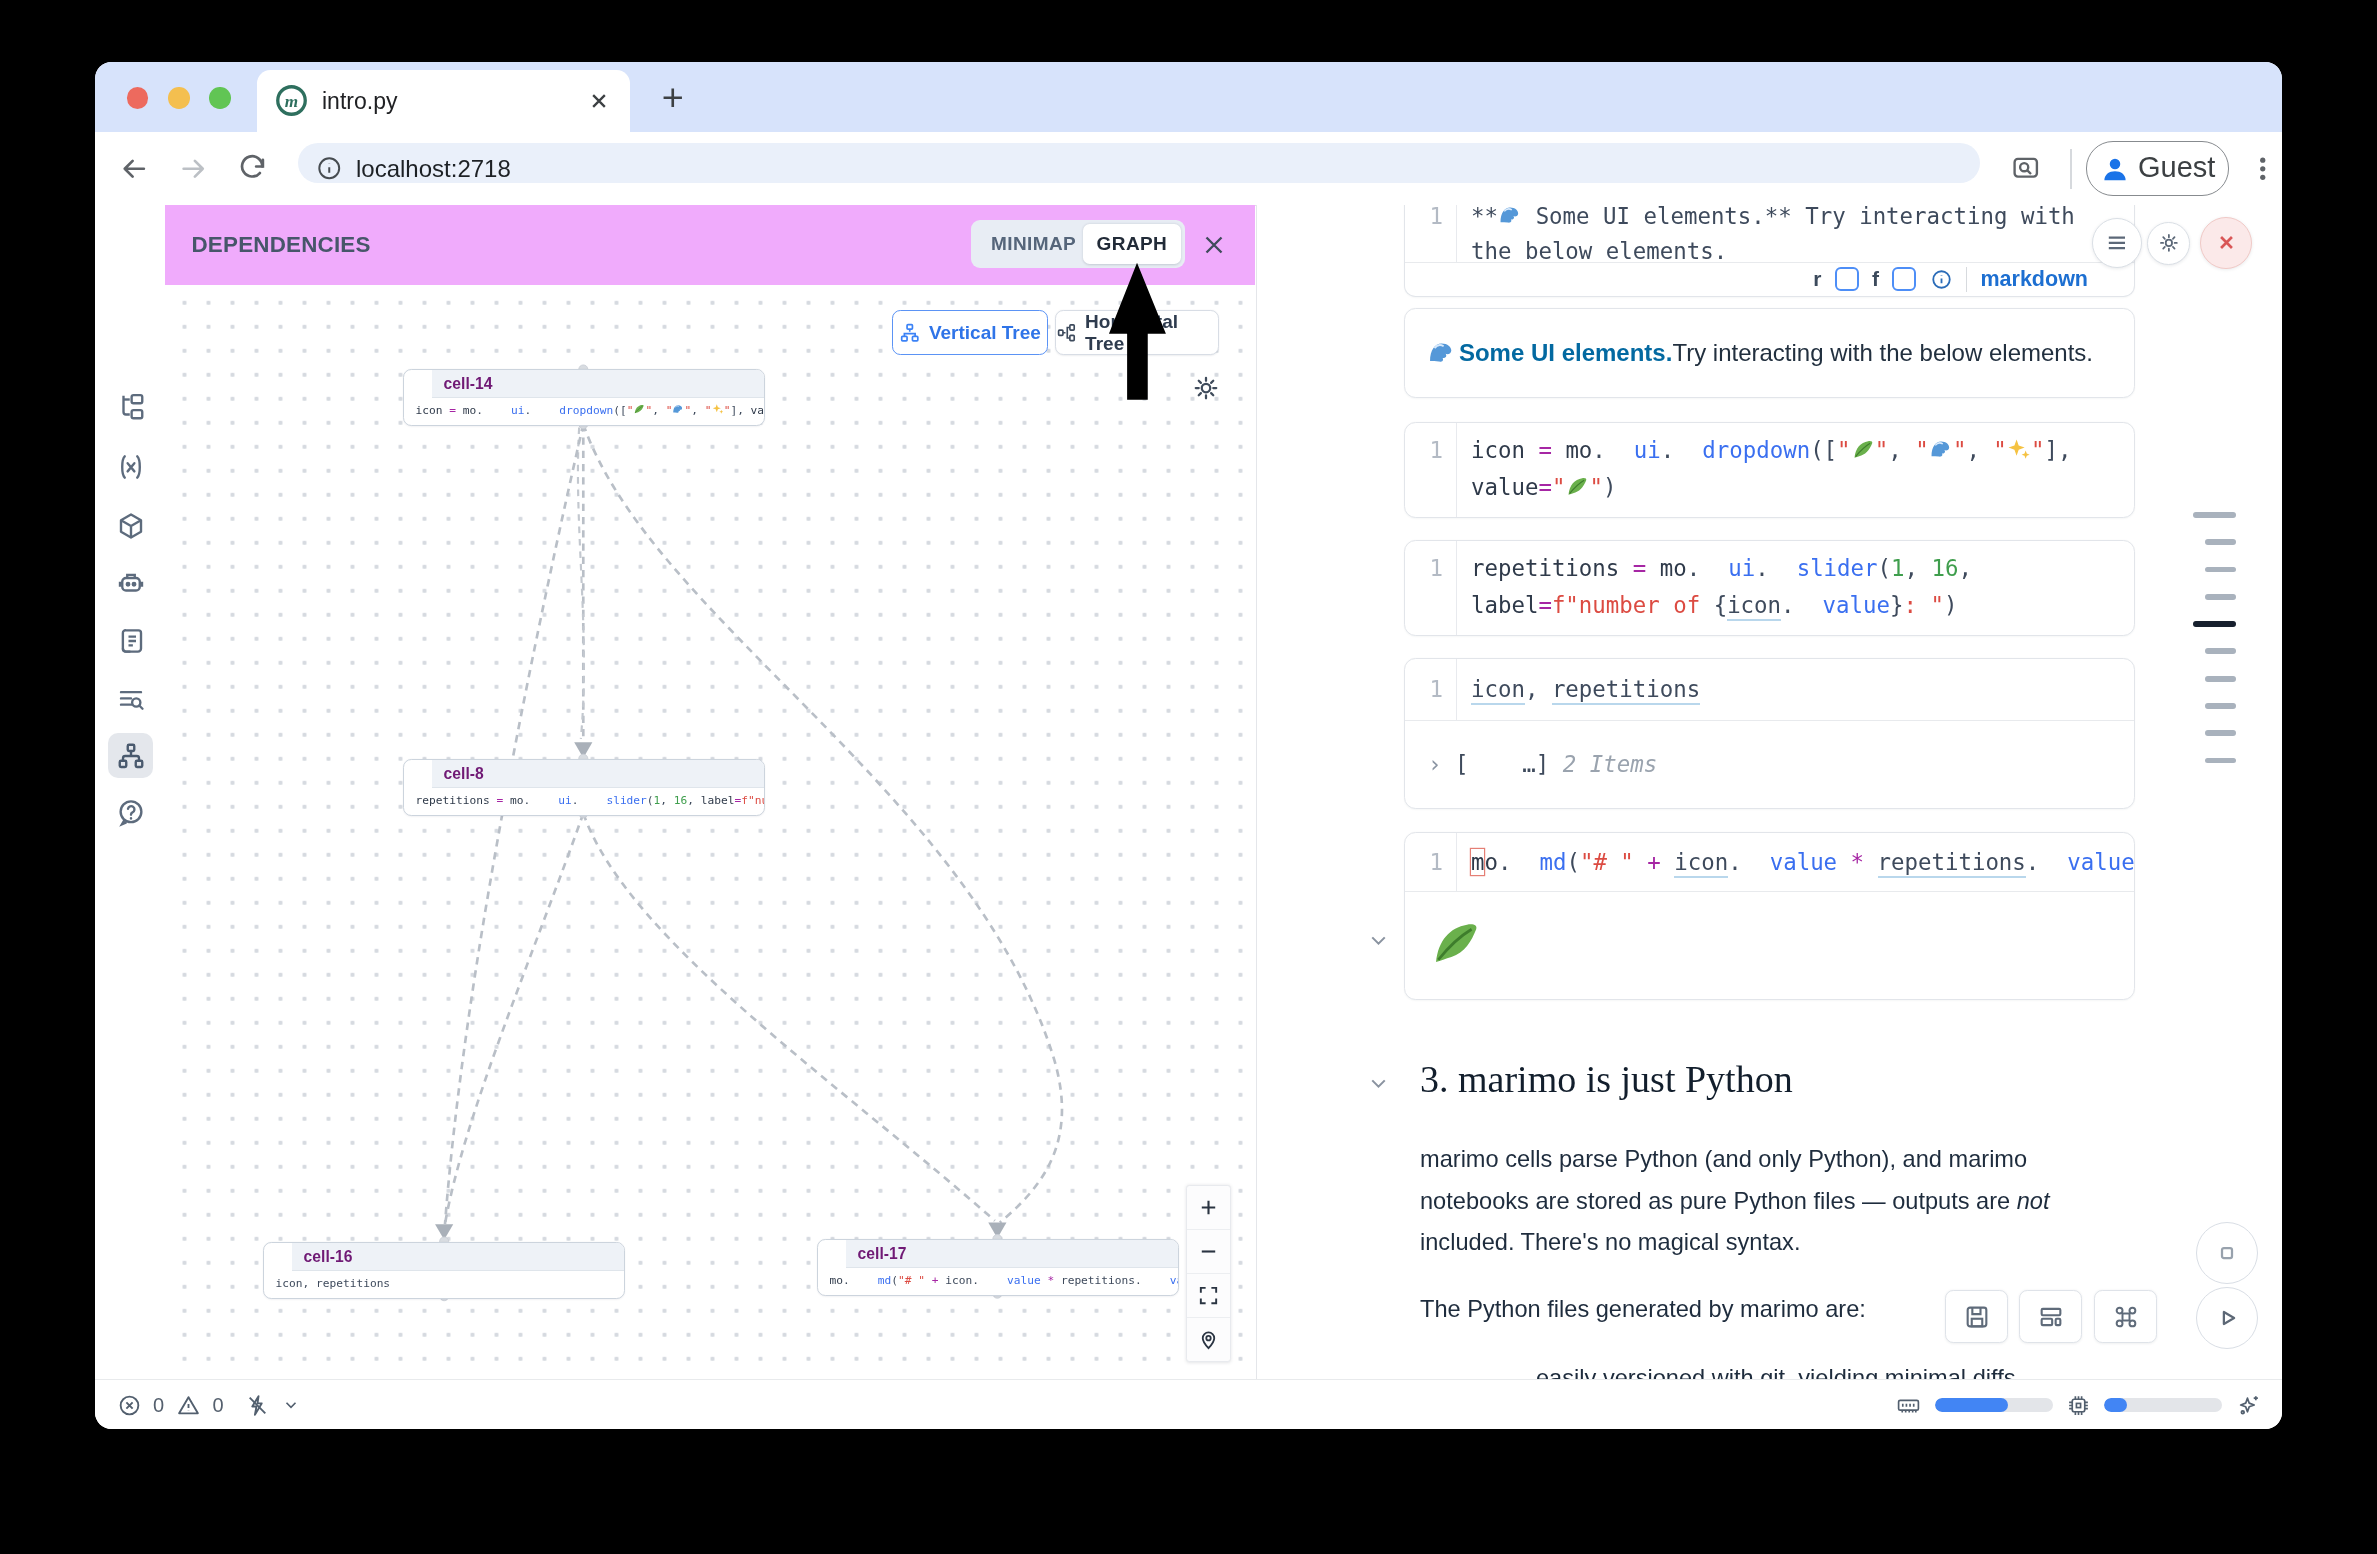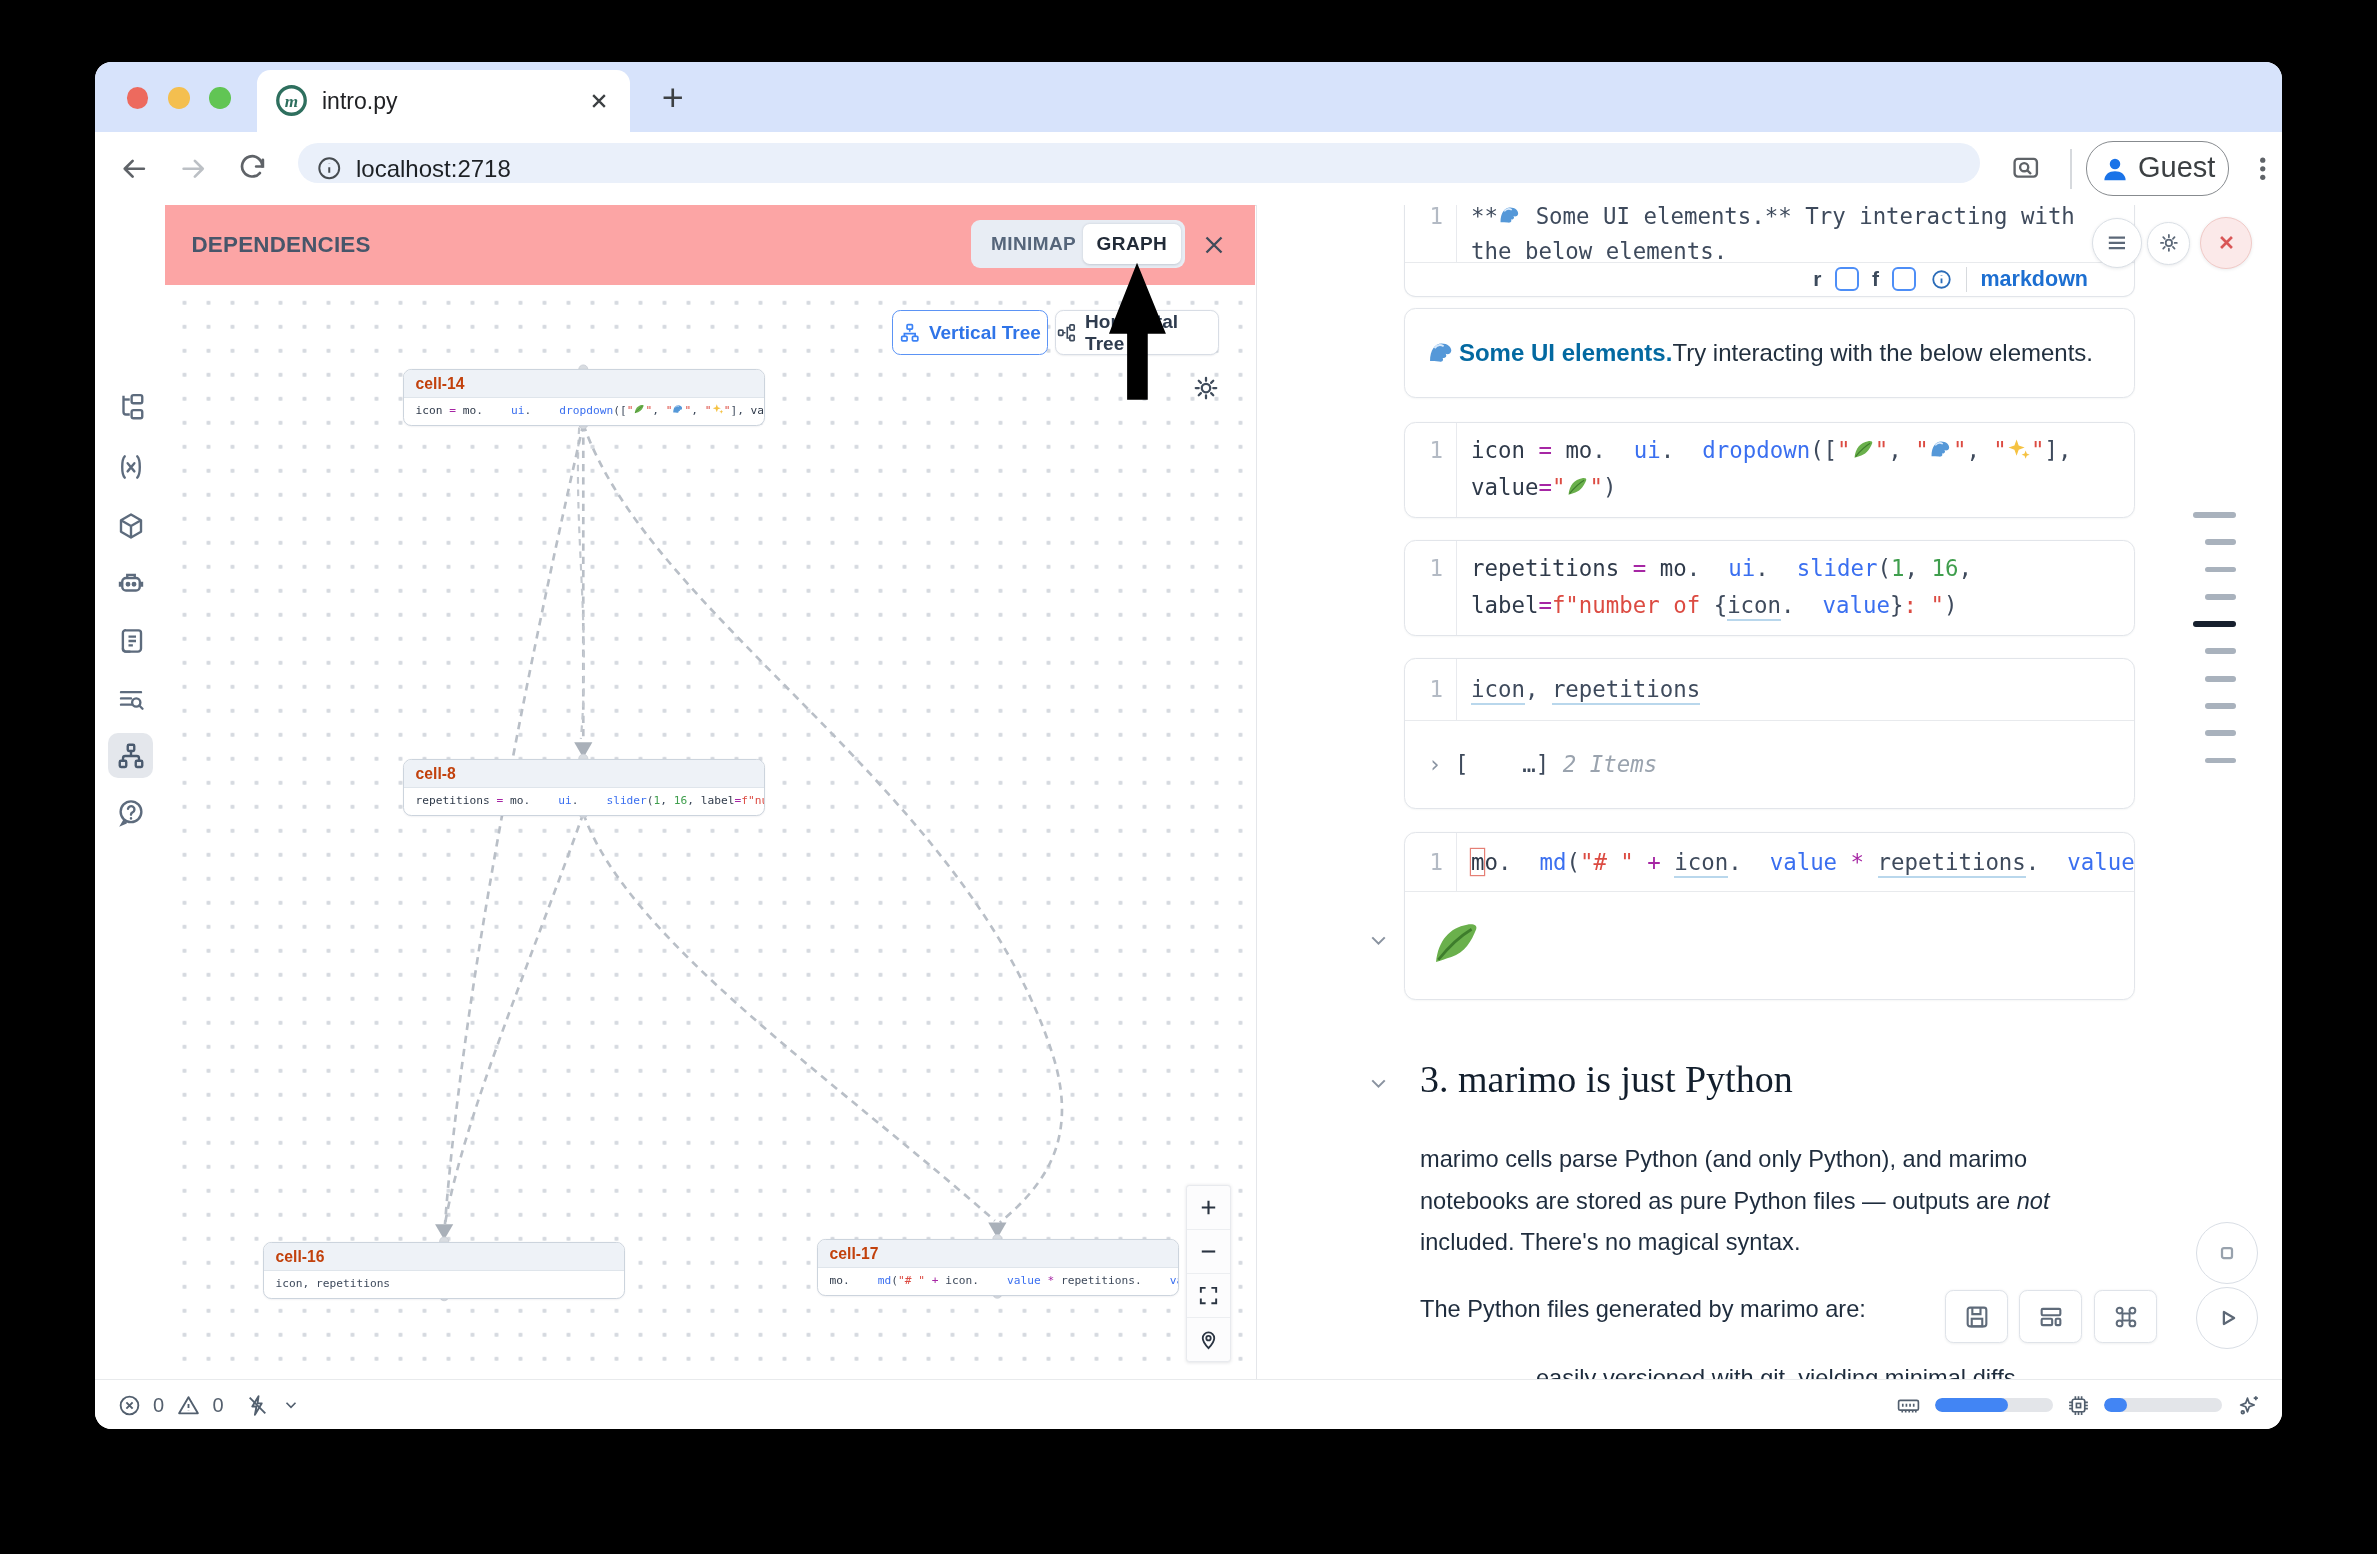--- a/index.html
+++ b/index.html
@@ -35,38 +35,38 @@
   .menudots{position:absolute;left:2152px;top:21px;width:31.5px;height:31.5px;color:#5f6368;}
 
   
   .sidebar{position:absolute;left:0;top:143px;width:70px;height:1174px;background:#fff;border-right:1.2px solid #e8eaee;}
   .sb-item{position:absolute;left:13.3px;width:45px;height:45px;border-radius:10px;display:flex;align-items:center;justify-content:center;color:#5d6b7d;}
   .sb-item svg{width:30px;height:30px;}
   .sb-item.active{background:#e4e7ec;color:#4a5a6e;}
 
   
   .depspanel{position:absolute;left:70px;top:143px;width:1090px;height:1174px;background:#fff;}
-  .panel-header{position:absolute;left:0;top:0;width:1090px;height:80px;border-bottom:1.2px solid #e5e8ec;background:#fca5a5;}
+  .panel-header{position:absolute;left:0;top:0;width:1090px;height:80px;border-bottom:1.2px solid #e5e8ec;background:#f0abfc;}
   .panel-title{position:absolute;left:26.5px;top:0;line-height:80px;font-size:22.4px;font-weight:bold;color:#47566a;letter-spacing:0.2px;}
   .segmented{position:absolute;left:806px;top:15px;width:214px;height:48px;background:#e8edf4;border-radius:9px;display:flex;align-items:center;padding:0;}
   .seg-minimap{flex:0 0 auto;padding:0 20px;font-size:19px;font-weight:bold;color:#55657a;letter-spacing:0.4px;}
   .seg-graph{position:absolute;right:4.1px;top:4.1px;width:98px;height:40px;background:#fff;border-radius:6.6px;box-shadow:0 0.8px 2.5px rgba(30,40,60,.18);
              display:flex;align-items:center;justify-content:center;font-size:19px;font-weight:bold;color:#222b38;letter-spacing:0.4px;}
   .panel-close{position:absolute;left:1034px;top:25px;width:30px;height:30px;color:#3f4b5b;}
 
   .grapharea{position:absolute;left:0;top:80px;width:1090px;height:1094px;overflow:hidden;background:#fff;
     background-image:radial-gradient(circle,#d6dae0 2px,transparent 2.4px);background-size:24px 24px;background-position:7.5px 5.8px;}
   .edges{position:absolute;left:0;top:0;}
   .edge{stroke:#b9bfc7;stroke-width:3.2;fill:none;stroke-dasharray:9 7;}
   .edge2{stroke:#c3c8cf;stroke-width:2.6;fill:none;stroke-dasharray:8 7;}
   .arrowhead{fill:#a9b0b9;}
   .conn-dot{fill:#d8dce1;stroke:#c9ced5;stroke-width:1;}
 
   .gnode{position:absolute;width:360px;height:55px;background:#fff;border:1.2px solid #ccd4dd;border-radius:8.3px;overflow:hidden;box-shadow:0 0.8px 1.7px rgba(30,40,60,.06);}
-  .gnode .nhead{height:27px;background:#eef2f7;border-bottom:0.8px solid #dfe5eb;line-height:27px;padding-left:11.6px;font-size:15.7px;font-weight:bold;color:#c2410c;}
+  .gnode .nhead{height:27px;background:#eef2f7;border-bottom:0.8px solid #dfe5eb;line-height:27px;padding-left:11.6px;font-size:15.7px;font-weight:bold;color:#701a75;margin-left:28px;}
   .gnode .ncode{height:26.5px;line-height:26.5px;padding-left:11.6px;font-family:"DejaVu Sans Mono",monospace;font-size:11.2px;color:#5f6e83;white-space:nowrap;overflow:hidden;}
 
   .treebtn{position:absolute;height:43px;border-radius:8.3px;background:#fff;display:flex;align-items:center;justify-content:center;gap:8.3px;font-size:19px;font-weight:bold;}
   .treebtn svg{width:21.5px;height:21.5px;}
   .tb-vert{left:727px;top:25px;width:154px;border:1.7px solid #5b93f5;color:#2f74e8;}
   .tb-horz{left:890px;top:25px;width:162px;border:1.2px solid #d8dde5;color:#2e3b4e;box-shadow:0 0.8px 1.7px rgba(30,40,60,.08);}
   .graph-gear{position:absolute;left:1026px;top:88px;width:30px;height:30px;color:#3f4b5b;}
 
   .zoomctrl{position:absolute;left:1021px;top:900px;width:43px;background:#fcfcfd;border:0.8px solid #e8eaee;border-radius:3.3px;box-shadow:0 0.8px 3.3px rgba(30,40,60,.12);}
   .zc-btn{width:43px;height:43px;display:flex;align-items:center;justify-content:center;color:#2a3442;border-bottom:0.8px solid #eceef1;}

